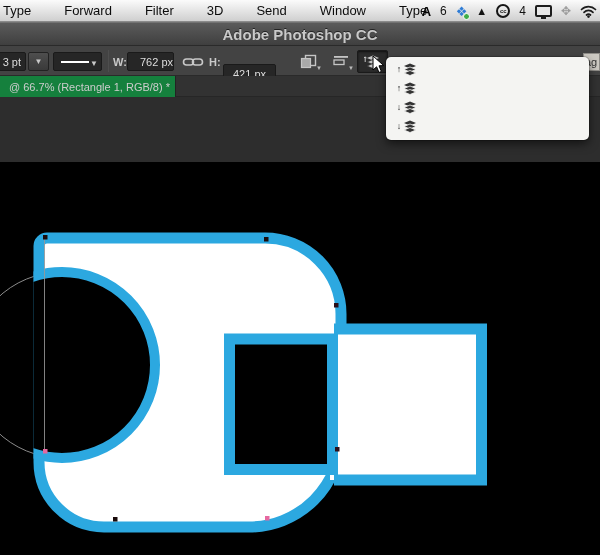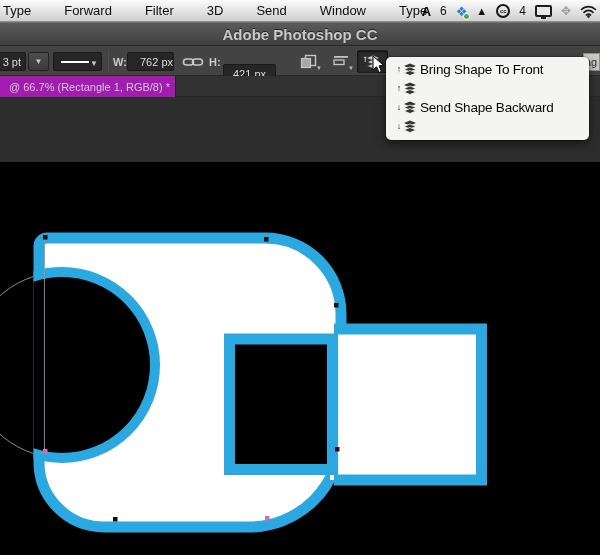--- a/index.html
+++ b/index.html
@@ -40,21 +40,21 @@
     border-radius:2px;display:flex;align-items:center;justify-content:center;color:#c9c9c9;font-size:8px;}
   .opt-label{position:absolute;font-size:11px;font-weight:bold;color:#c9c9c9;}
   .vsep{position:absolute;width:1px;background:#303030;border-right:1px solid #4e4e4e;}
   .tool-btn{position:absolute;width:28px;height:21px;border-radius:2px;display:flex;align-items:center;justify-content:center;}
   .tool-btn.pressed{background:#2b2b2b;border:1px solid #1a1a1a;box-shadow:inset 0 1px 2px #111;}
   .mini-caret{position:absolute;right:1px;bottom:1px;font-size:6px;color:#bbb;}
   .stroke-line{position:absolute;left:7px;top:8px;width:28px;height:2px;background:#fff;}
 
   
   .tabbar{position:absolute;left:0;top:76px;width:600px;height:21px;background:#323232;border-bottom:1px solid #262626;}
-  .doc-tab{position:absolute;left:0;top:0;width:176px;height:21px;background:#a21caf;border-right:1px solid #232323;
+  .doc-tab{position:absolute;left:0;top:0;width:176px;height:21px;background:#15803d;border-right:1px solid #232323;
     display:flex;align-items:center;padding-left:9px;}
   .doc-tab span{font-size:11px;color:#cccccc;white-space:nowrap;}
 
   
   .pasteboard{position:absolute;left:0;top:97px;width:600px;height:65px;background:#2d2d2d;}
   .canvas{position:absolute;left:0;top:162px;width:600px;height:393px;background:#000;}
 
   
   .ctx-menu{position:absolute;left:386px;top:57px;width:203px;height:83px;background:#f4f4f2;
     border-radius:5px;box-shadow:0 4px 10px rgba(0,0,0,.55),0 0 0 1px rgba(0,0,0,.18);z-index:50;padding-top:3px;}
@@ -208,38 +208,36 @@
   </div>
 
   <div class="ctx-menu">
     <div class="ctx-item">
       <span class="ctx-arrow">↑</span>
       <svg class="ctx-stack" width="14" height="13" viewBox="0 0 14 13">
         <path d="M7 .5 L13 3 7 5.5 1 3 Z" fill="#333"></path>
         <path d="M7 4 L13 6.5 7 9 1 6.5 Z" fill="#333" stroke="#f4f4f2" stroke-width=".8"></path>
         <path d="M7 7.5 L13 10 7 12.5 1 10 Z" fill="#333" stroke="#f4f4f2" stroke-width=".8"></path>
       </svg>
-      <span class="ctx-label">Bring Shape To Front</span>
     </div>
     <div class="ctx-item">
       <span class="ctx-arrow">↑</span>
       <svg class="ctx-stack" width="14" height="13" viewBox="0 0 14 13">
         <path d="M7 .5 L13 3 7 5.5 1 3 Z" fill="#333"></path>
         <path d="M7 4 L13 6.5 7 9 1 6.5 Z" fill="#333" stroke="#f4f4f2" stroke-width=".8"></path>
         <path d="M7 7.5 L13 10 7 12.5 1 10 Z" fill="#333" stroke="#f4f4f2" stroke-width=".8"></path>
       </svg>
     </div>
     <div class="ctx-item">
       <span class="ctx-arrow">↓</span>
       <svg class="ctx-stack" width="14" height="13" viewBox="0 0 14 13">
         <path d="M7 .5 L13 3 7 5.5 1 3 Z" fill="#333"></path>
         <path d="M7 4 L13 6.5 7 9 1 6.5 Z" fill="#333" stroke="#f4f4f2" stroke-width=".8"></path>
         <path d="M7 7.5 L13 10 7 12.5 1 10 Z" fill="#333" stroke="#f4f4f2" stroke-width=".8"></path>
       </svg>
-      <span class="ctx-label">Send Shape Backward</span>
     </div>
     <div class="ctx-item">
       <span class="ctx-arrow">↓</span>
       <svg class="ctx-stack" width="14" height="13" viewBox="0 0 14 13">
         <path d="M7 .5 L13 3 7 5.5 1 3 Z" fill="#333"></path>
         <path d="M7 4 L13 6.5 7 9 1 6.5 Z" fill="#333" stroke="#f4f4f2" stroke-width=".8"></path>
         <path d="M7 7.5 L13 10 7 12.5 1 10 Z" fill="#333" stroke="#f4f4f2" stroke-width=".8"></path>
       </svg>
     </div>
   </div>

